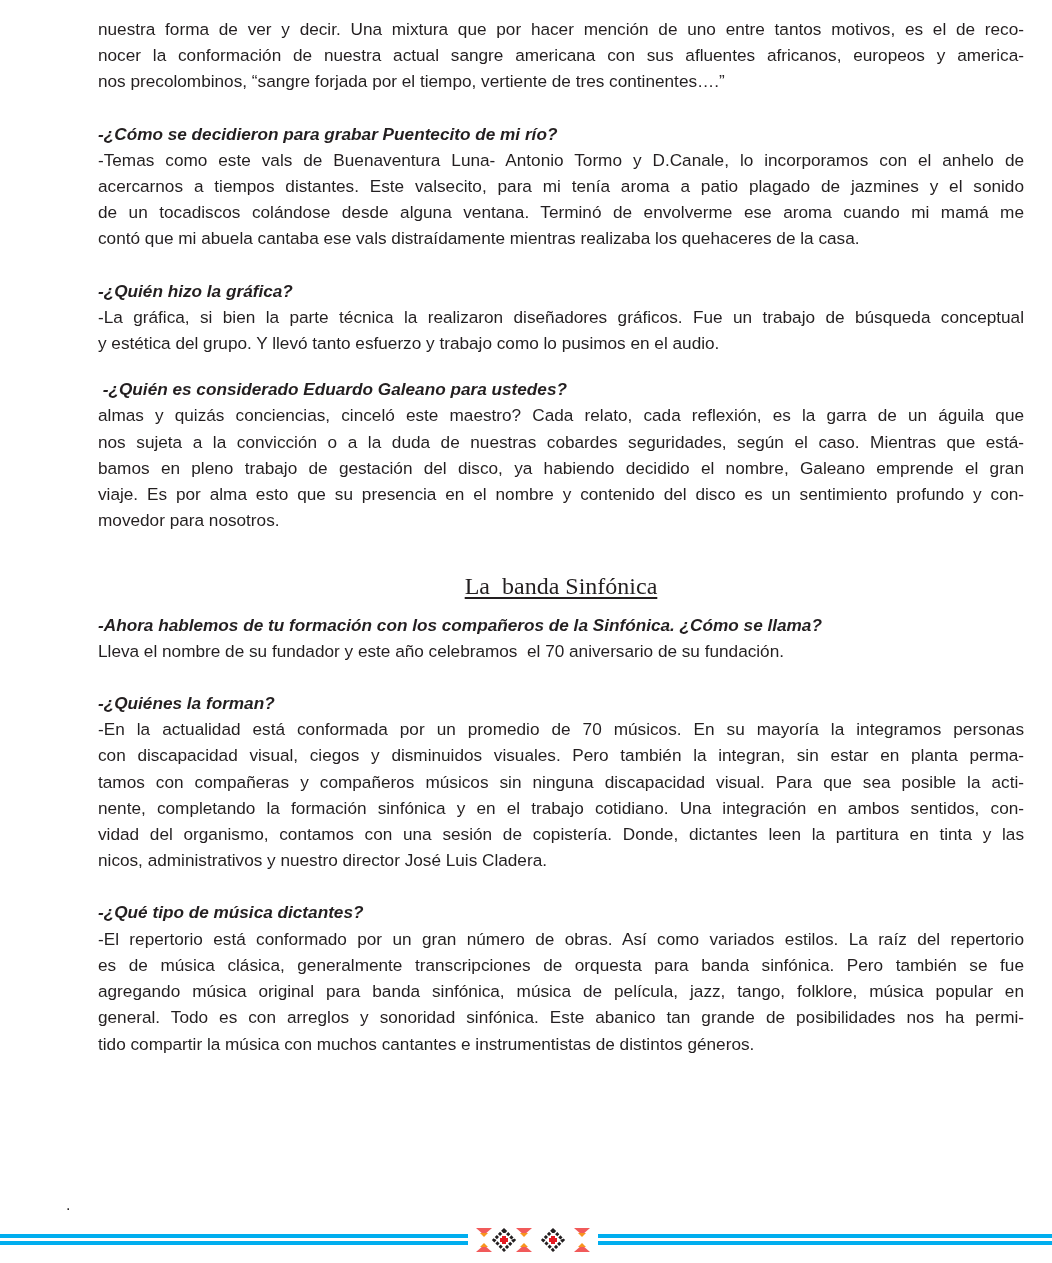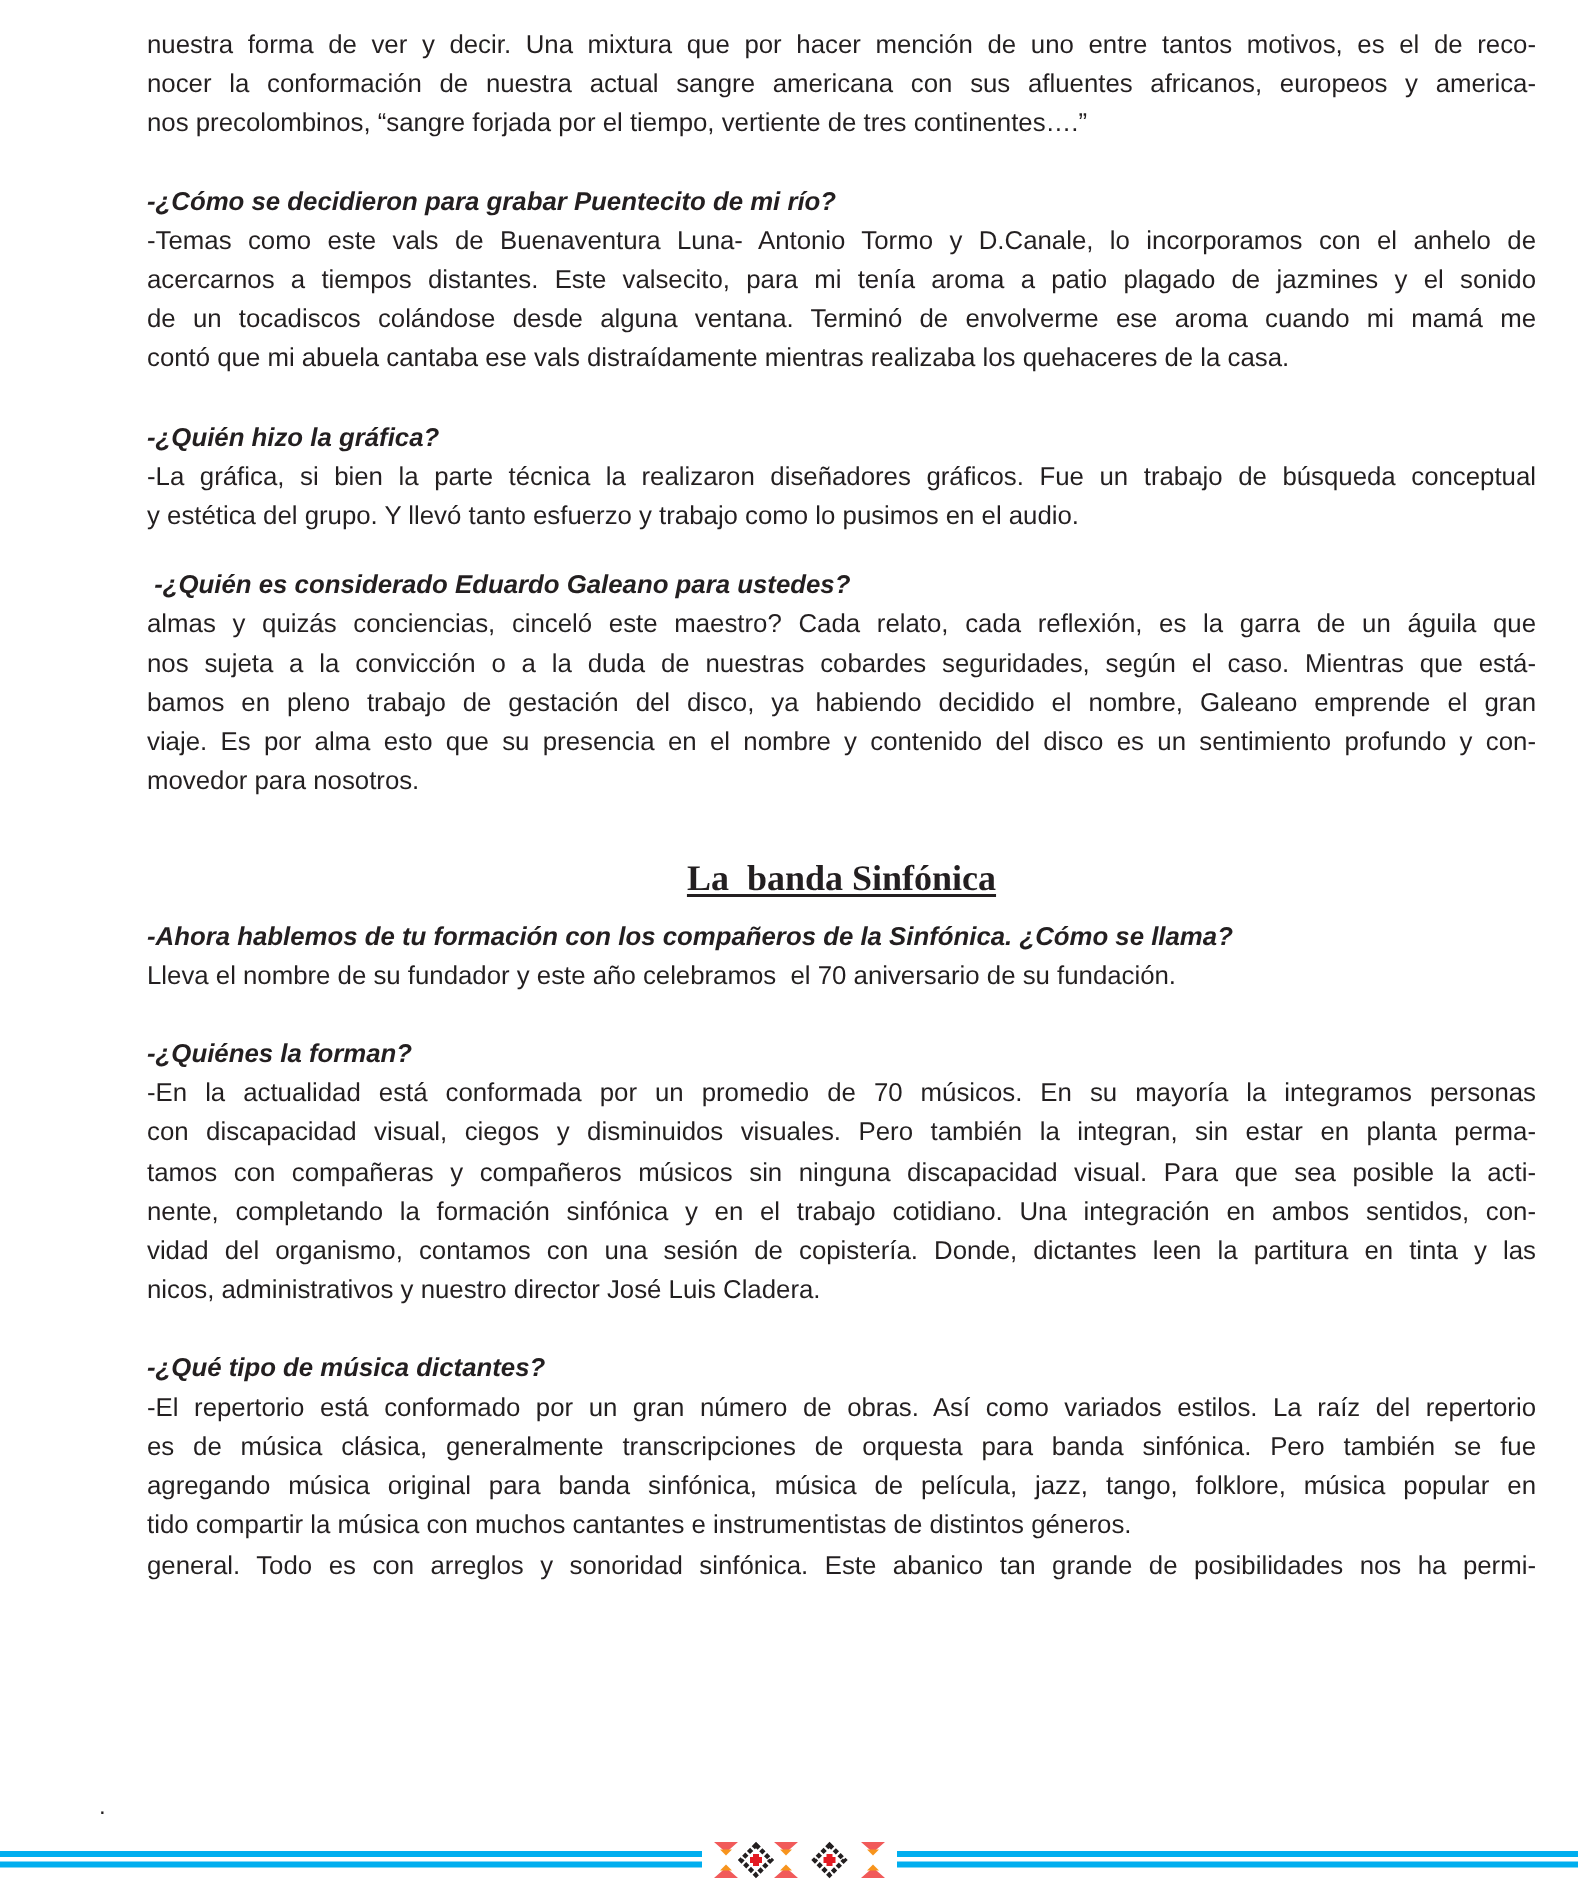--- a/index.html
+++ b/index.html
@@ -5,21 +5,21 @@
   html, body { margin: 0; padding: 0; background: #ffffff; }
   body { width: 1052px; height: 1263px; position: relative; overflow: hidden; }
   .page { position: absolute; left: 66px; top: 16px; width: 926px; color: #231f20;
           font-family: "Liberation Sans", sans-serif; font-size: 17.2px; line-height: 26.2px; margin-left: 32px; }
   .line { display: block; white-space: nowrap; text-align: justify; text-align-last: justify; }
   .line.last { text-align-last: left; }
   .q { display: block; font-weight: bold; font-style: italic; white-space: nowrap; }
   .section { margin: 0; }
   .gap { height: 26px; }
   .title-wrap { text-align: center; margin-top: 40px; margin-bottom: 10px; }
-  .title { font-family: "Liberation Serif", serif; font-weight: bold; font-size: 24px; text-decoration: underline; text-underline-offset: 3px; }
+  .title { font-family: "Liberation Serif", serif; font-weight: normal; font-size: 24px; text-decoration: underline; text-underline-offset: 3px; }
   .dot { position: absolute; left: 66px; top: 1196px; font-family: "Liberation Sans", sans-serif; font-size: 16px; color: #231f20; }
   .footer-bar { position: absolute; top: 1234px; height: 12px; }
   .footer-bar .b1, .footer-bar .b2 { position: absolute; left: 0; right: 0; height: 4px; background: #00aeef; }
   .footer-bar .b1 { top: 0; }
   .footer-bar .b2 { top: 7px; }
   .bar-left { left: 0; width: 468px; }
   .bar-right { left: 598px; width: 454px; }
   .ornament { position: absolute; left: 474px; top: 1225px; width: 118px; height: 30px; }
 </style>
 </head>
@@ -77,22 +77,22 @@
     <span class="line">vidad del organismo, contamos con una sesión de copistería. Donde, dictantes leen la partitura en tinta y las</span>
     <span class="line last">nicos, administrativos y nuestro director José Luis Cladera.</span>
   </div>
   <div class="gap"></div>
 
   <div class="section">
     <span class="q">-¿Qué tipo de música dictantes?</span>
     <span class="line">-El repertorio está conformado por un gran número de obras. Así como variados estilos. La raíz del repertorio</span>
     <span class="line">es de música clásica, generalmente transcripciones de orquesta para banda sinfónica. Pero también se fue</span>
     <span class="line">agregando música original para banda sinfónica, música de película, jazz, tango, folklore, música popular en</span>
+    <span class="line">general. Todo es con arreglos y sonoridad sinfónica. Este abanico tan grande de posibilidades nos ha permi-</span>
     <span class="line last">tido compartir la música con muchos cantantes e instrumentistas de distintos géneros.</span>
-    <span class="line">general. Todo es con arreglos y sonoridad sinfónica. Este abanico tan grande de posibilidades nos ha permi-</span>
   </div>
 </div>
 
 <span class="dot">.</span>
 
 <div class="footer-bar bar-left">
   <div class="b1"></div>
     <div class="b2"></div>
 </div>
 <div class="footer-bar bar-right">

